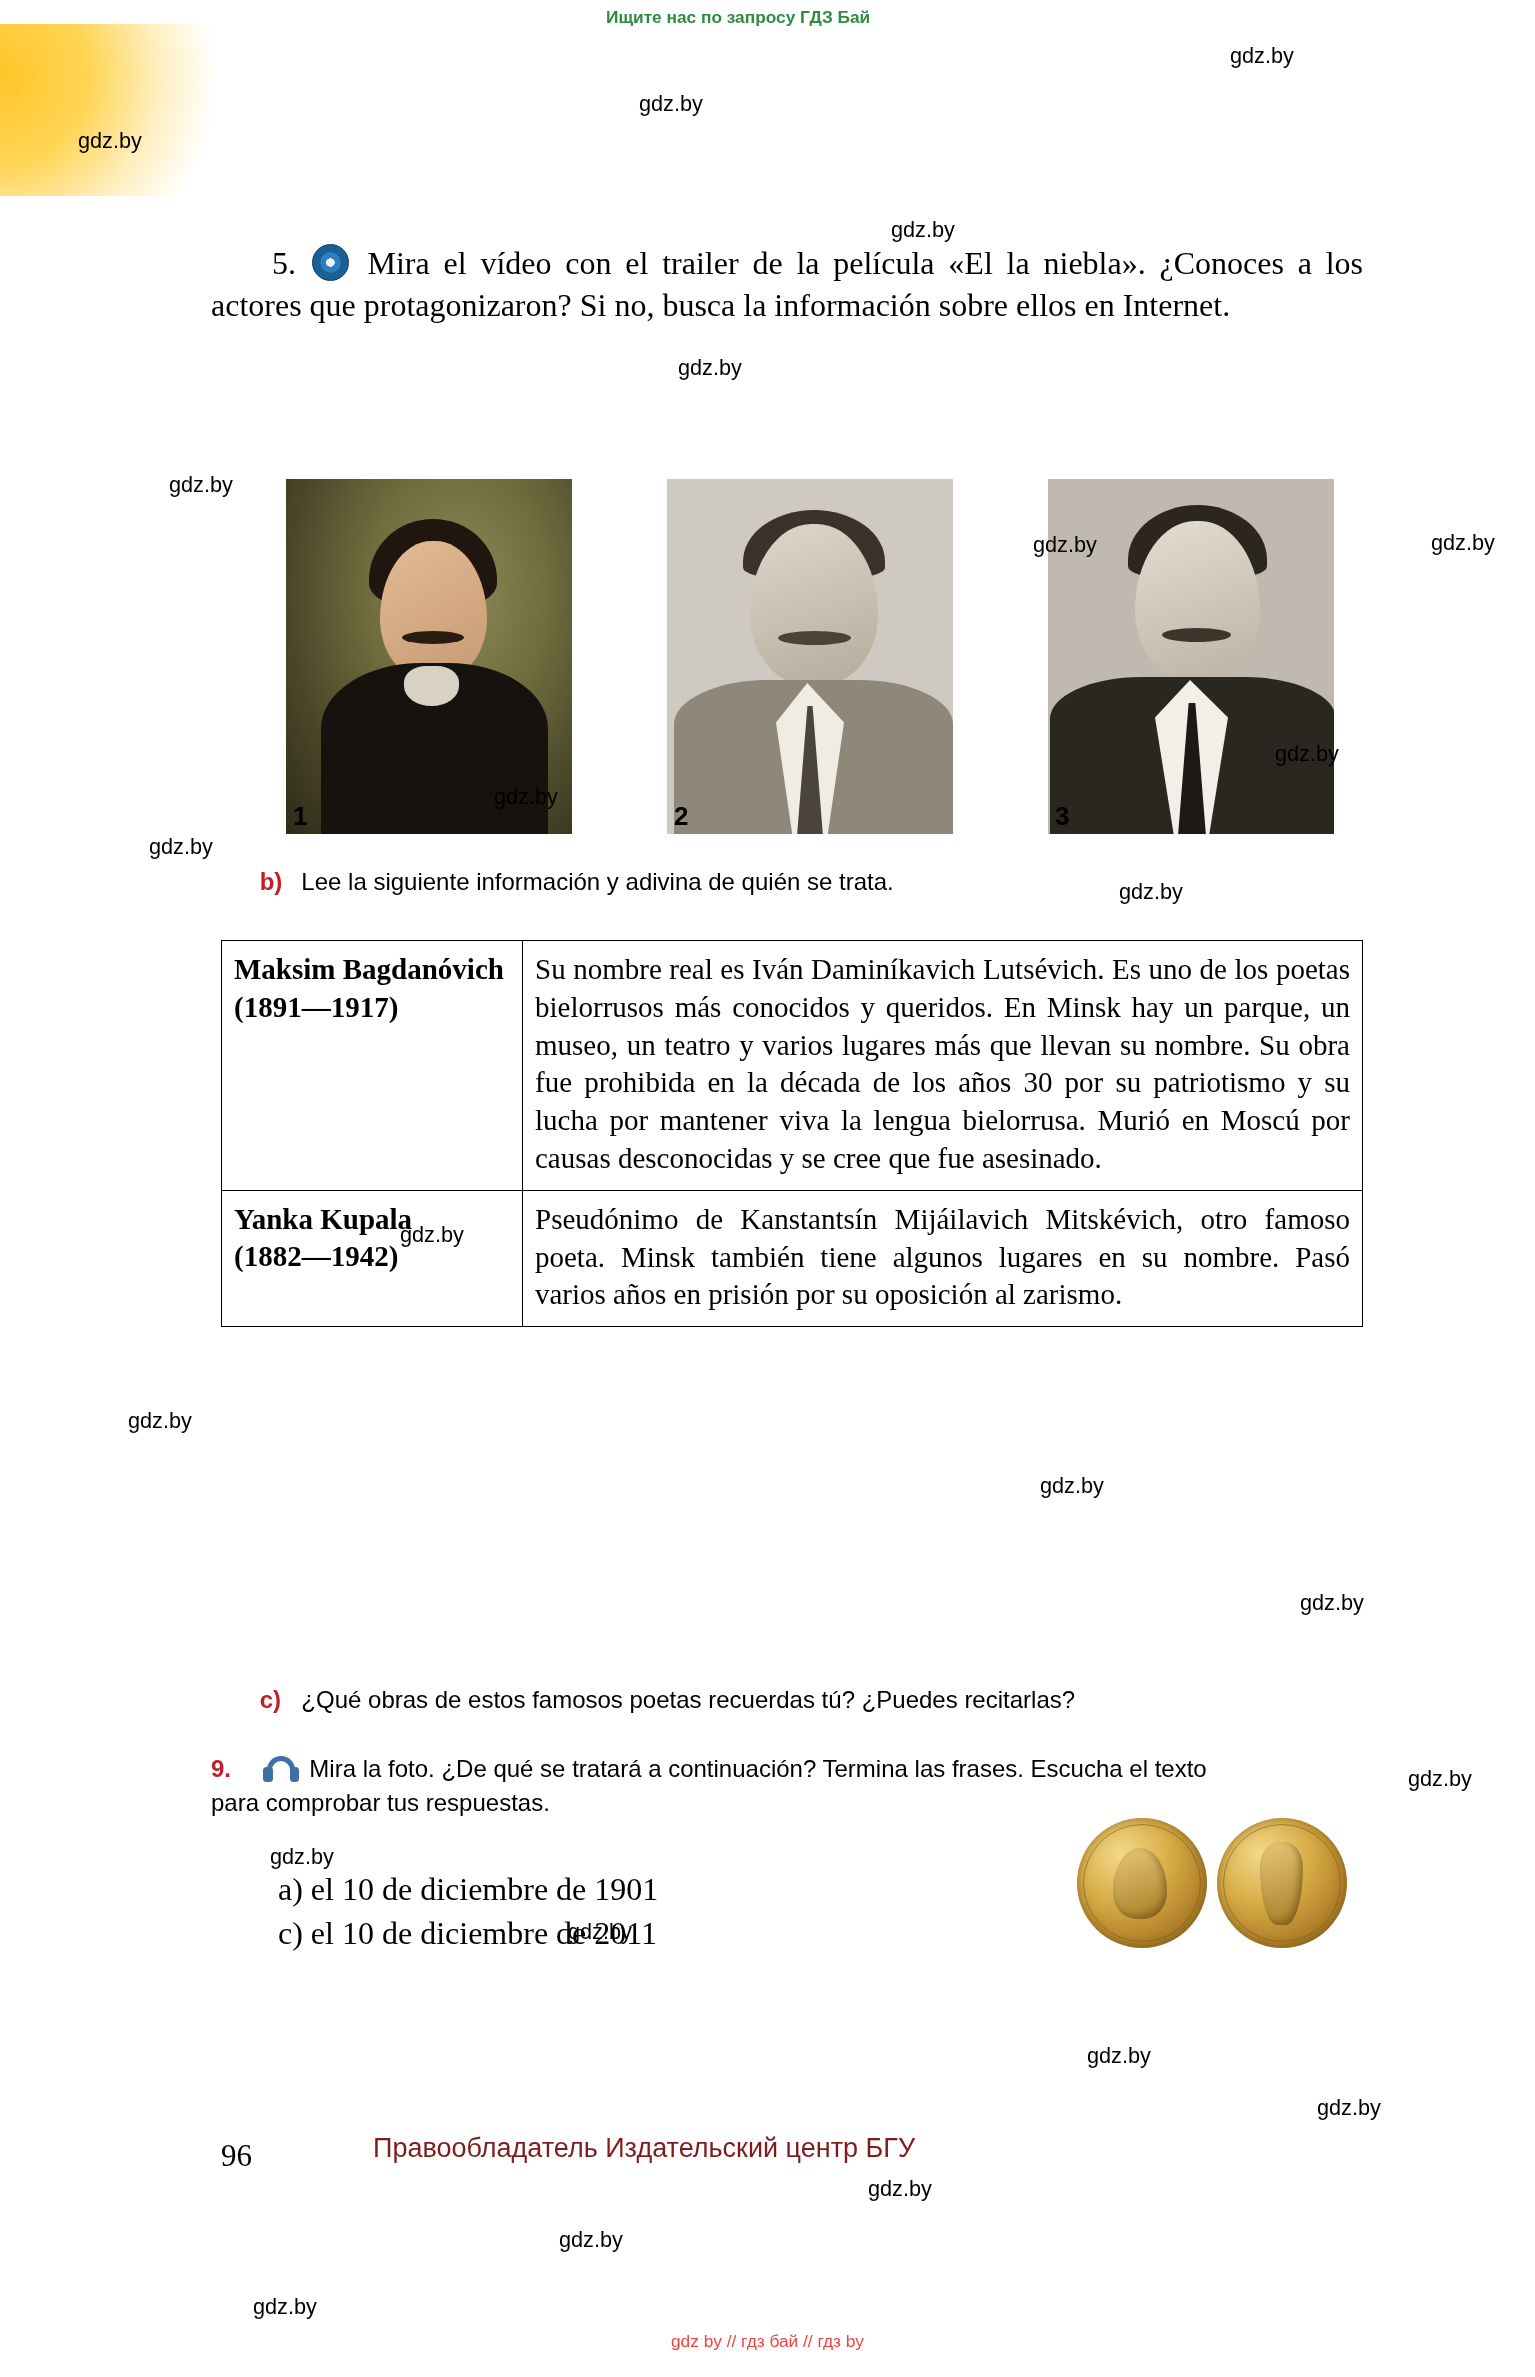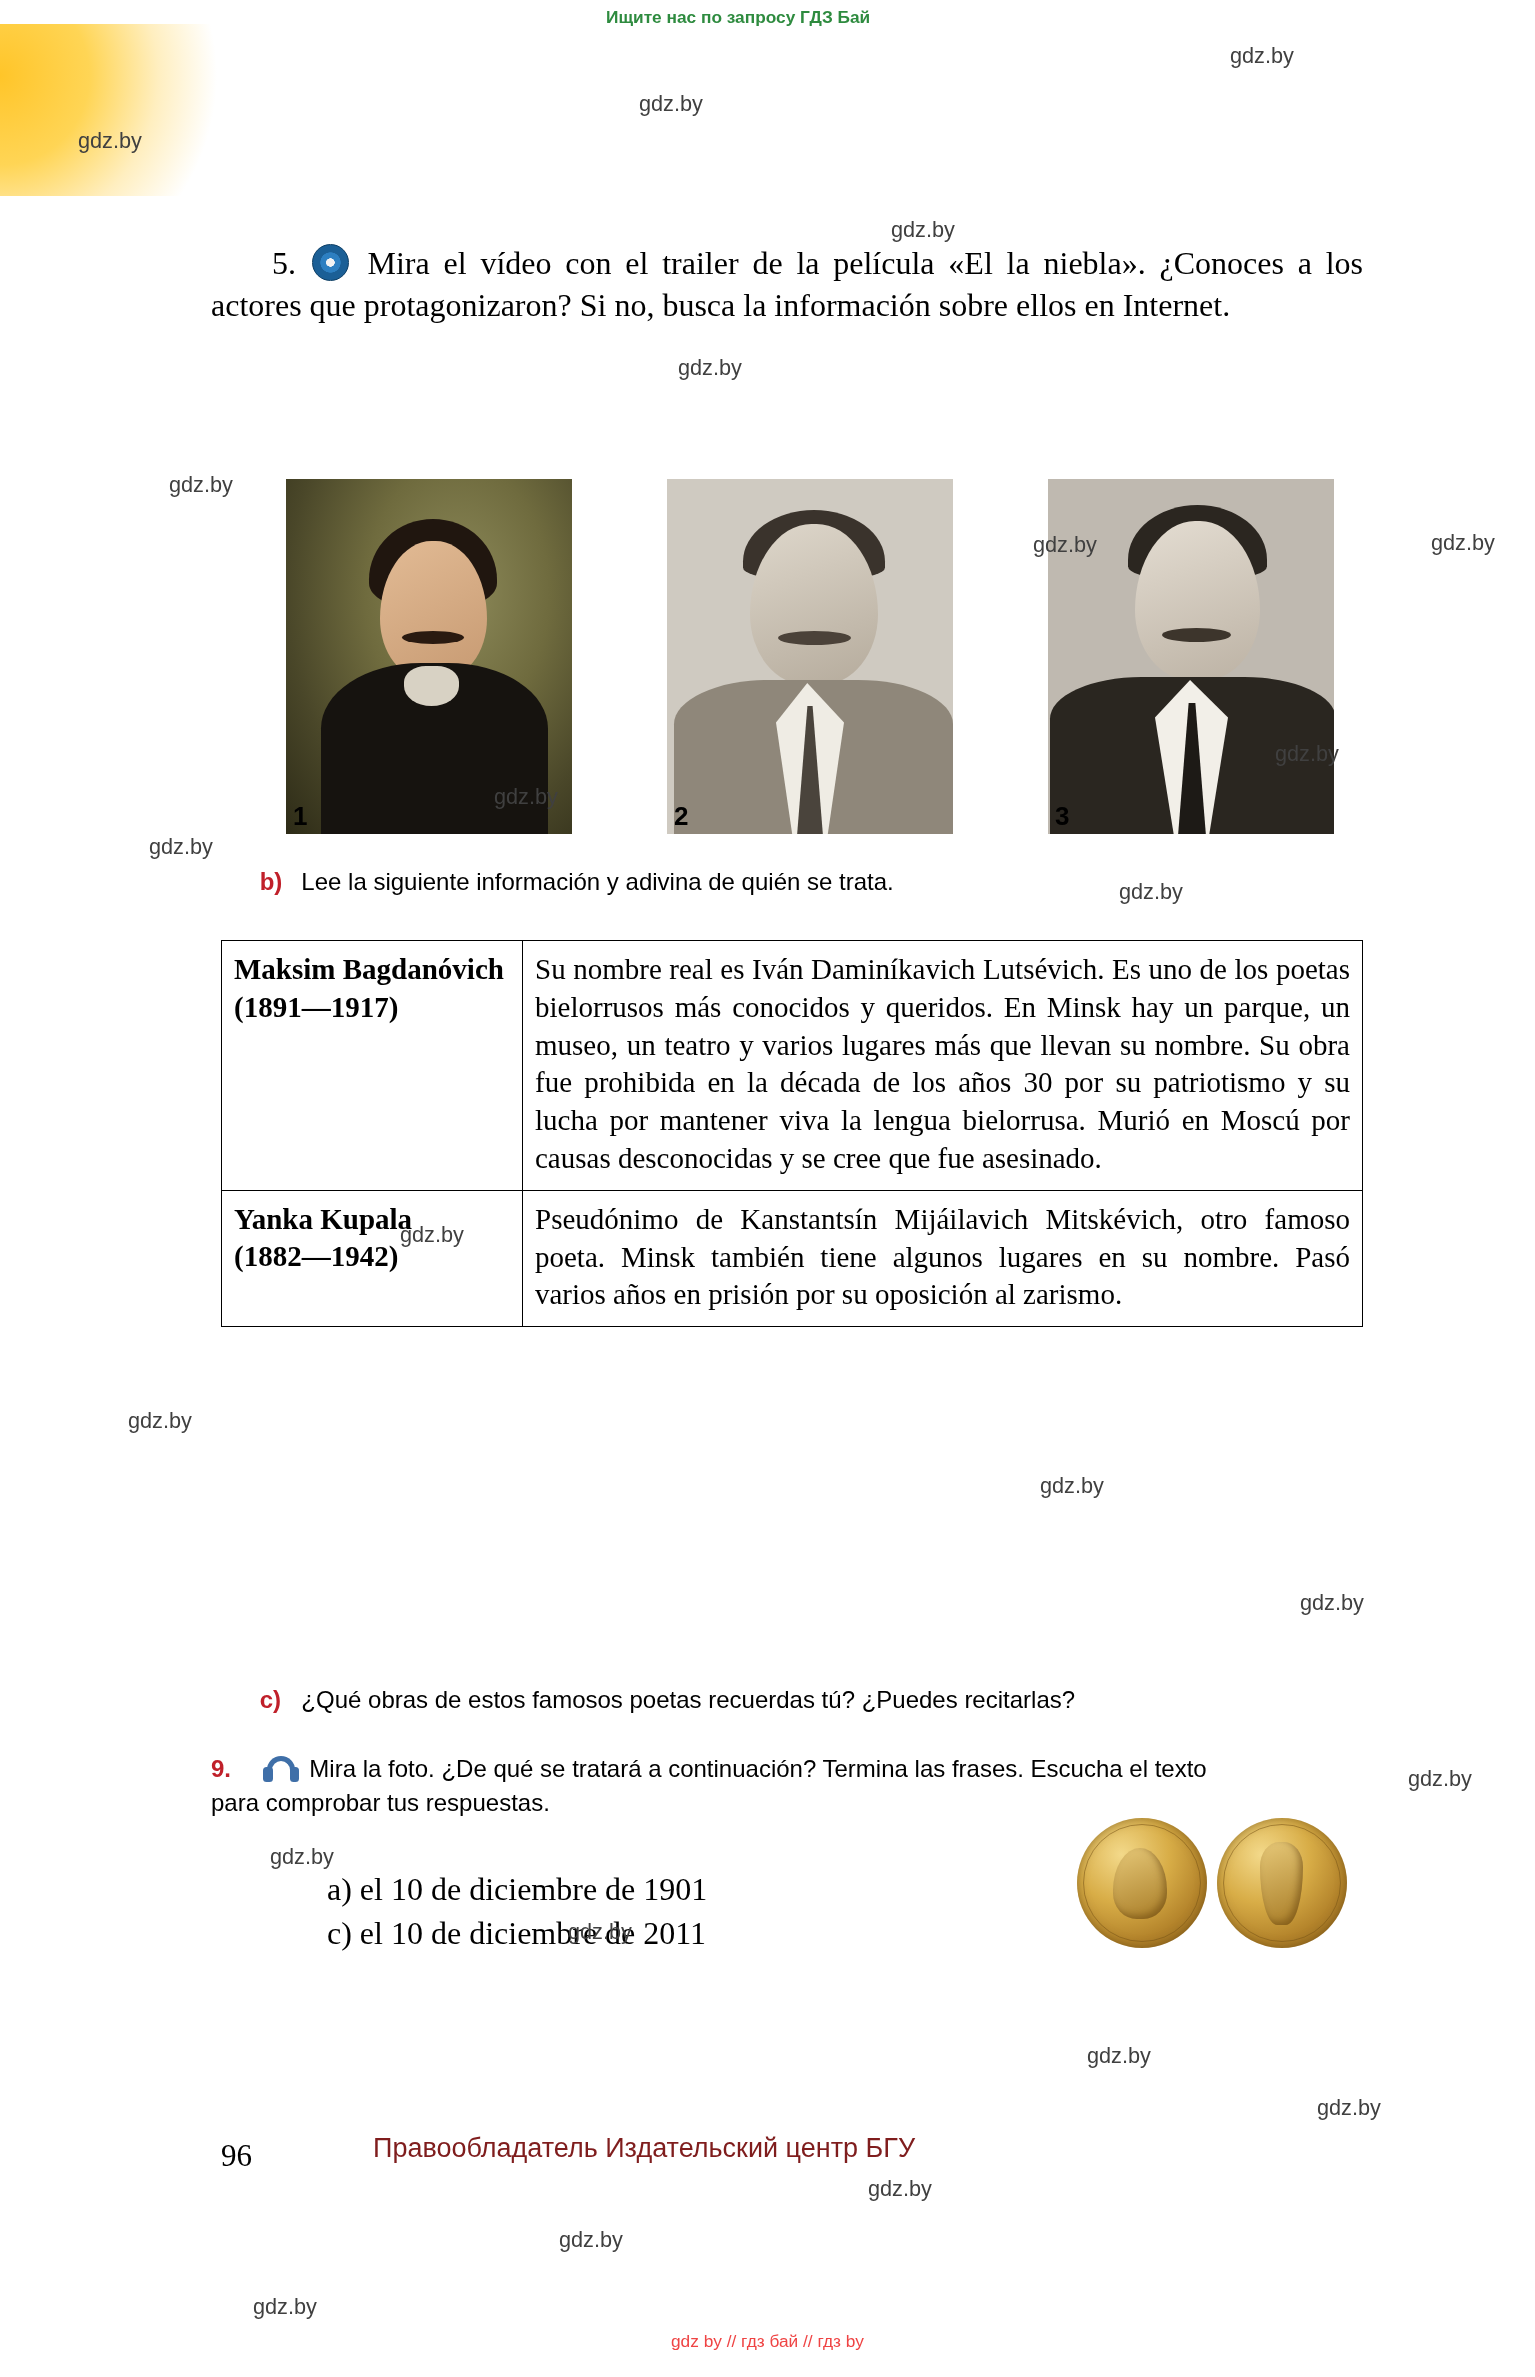--- a/index.html
+++ b/index.html
@@ -12,21 +12,21 @@
     height: 2377px;
     position: relative;
     font-family: "Liberation Serif", serif;
     color: #000000;
     overflow: hidden;
   }
 
   
   .wm {
     position: absolute;
-    color: #404040;
+    color: #000000;
     font-family: "Liberation Sans", sans-serif;
     font-size: 21.7px;
     white-space: nowrap;
     pointer-events: none;
   }
   .wm-top {
     position: absolute;
     left: 606px;
     top: 7px;
     color: #2e8b3f;
@@ -283,21 +283,21 @@
   .ex9-body {
     position: absolute;
     left: 211px;
     top: 1863px;
     width: 780px;
     font-family: "Liberation Serif", serif;
     font-size: 32px;
     line-height: 1.32;
   }
   .ex9-body .p1line { margin-left: 57px; }
-  .opts { margin-left: 116px; margin-top: 5.2px; }
+  .opts { margin-left: 67px; margin-top: 5.2px; }
   .opts div { margin-bottom: 1.7px; }
 
   
   .medals {
     position: absolute;
     left: 1077px;
     top: 1811px;
     width: 277px;
     height: 147px;
   }

